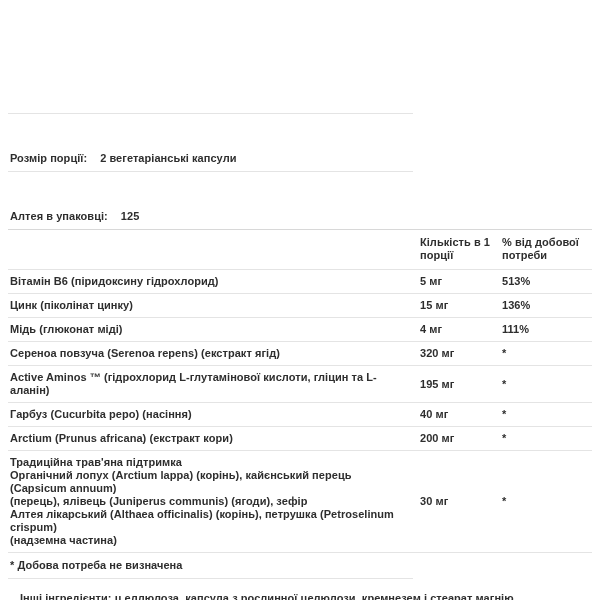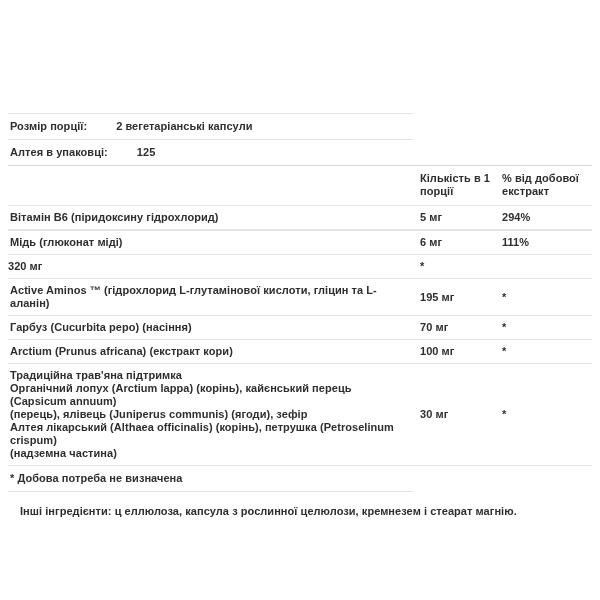--- a/index.html
+++ b/index.html
@@ -23,23 +23,24 @@
     letter-spacing: 0.05px;
   }
   .divider {
     height: 0;
     border-top: 1px solid #e4e4e4;
   }
   .divider.short { width: 405px; }
   .divider.strong { border-top-color: #d8d8d8; }
   .serving-row {
     display: flex;
-    gap: 29px;
+    gap: 13px;
     padding: 6px 2px 7px;
     line-height: 12px;
+    margin-top: 32px;
   }
   .row {
     display: grid;
     grid-template-columns: 1fr 82px 90px;
     align-items: center;
     padding: 5px 0;
   }
   .cell { min-width: 0; }
   .cell.label {
     padding-left: 2px;
@@ -78,58 +79,64 @@
   <div class="serving-row">
     <span>Алтея в упаковці:</span>
     <span>125</span>
   </div>
 
   <div class="divider strong"></div>
 
   <div class="row table-header">
     <div class="cell label"></div>
     <div class="cell amount">Кількість в 1 порції</div>
-    <div class="cell dv">% від добової екстракт</div>
+    <div class="cell dv">% від добової потреби</div>
   </div>
 
   <div id="table-rows">
       <div class="divider"></div>
       <div class="row">
         <div class="cell label">Вітамін B6 (піридоксину гідрохлорид)</div>
         <div class="cell amount">5 мг</div>
-        <div class="cell dv">294%</div>
+        <div class="cell dv">513%</div>
       </div>
       <div class="divider"></div>
+      <div class="row">
+        <div class="cell label">Цинк (піколінат цинку)</div>
+        <div class="cell amount">15 мг</div>
+        <div class="cell dv">136%</div>
+      </div>
       <div class="divider"></div>
       <div class="row">
         <div class="cell label">Мідь (глюконат міді)</div>
-        <div class="cell amount">6 мг</div>
+        <div class="cell amount">4 мг</div>
         <div class="cell dv">111%</div>
       </div>
       <div class="divider"></div>
       <div class="row">
+        <div class="cell label">Сереноа повзуча (Serenoa repens) (екстракт ягід)</div>
         <div class="cell amount">320 мг</div>
         <div class="cell dv">*</div>
       </div>
       <div class="divider"></div>
       <div class="row">
         <div class="cell label">Active Aminos ™ (гідрохлорид L-глутамінової кислоти, гліцин та L-аланін)</div>
         <div class="cell amount">195 мг</div>
         <div class="cell dv">*</div>
       </div>
       <div class="divider"></div>
       <div class="row">
         <div class="cell label">Гарбуз (Cucurbita pepo) (насіння)</div>
-        <div class="cell amount">70 мг</div>
+        <div class="cell amount">40 мг</div>
         <div class="cell dv">*</div>
       </div>
       <div class="divider"></div>
       <div class="row">
         <div class="cell label">Arctium (Prunus africana) (екстракт кори)</div>
-        <div class="cell amount">100 мг</div>
+        <div class="cell amount">200 мг</div>
         <div class="cell dv">*</div>
       </div>
       <div class="divider"></div>
       <div class="row">
         <div class="cell label">Традиційна трав'яна підтримка
 Органічний лопух (Arctium lappa) (корінь), кайєнський перець (Capsicum annuum)
 (перець), ялівець (Juniperus communis) (ягоди), зефір
 Алтея лікарський (Althaea officinalis) (корінь), петрушка (Petroselinum crispum)
 (надземна частина)</div>
         <div class="cell amount">30 мг</div>

